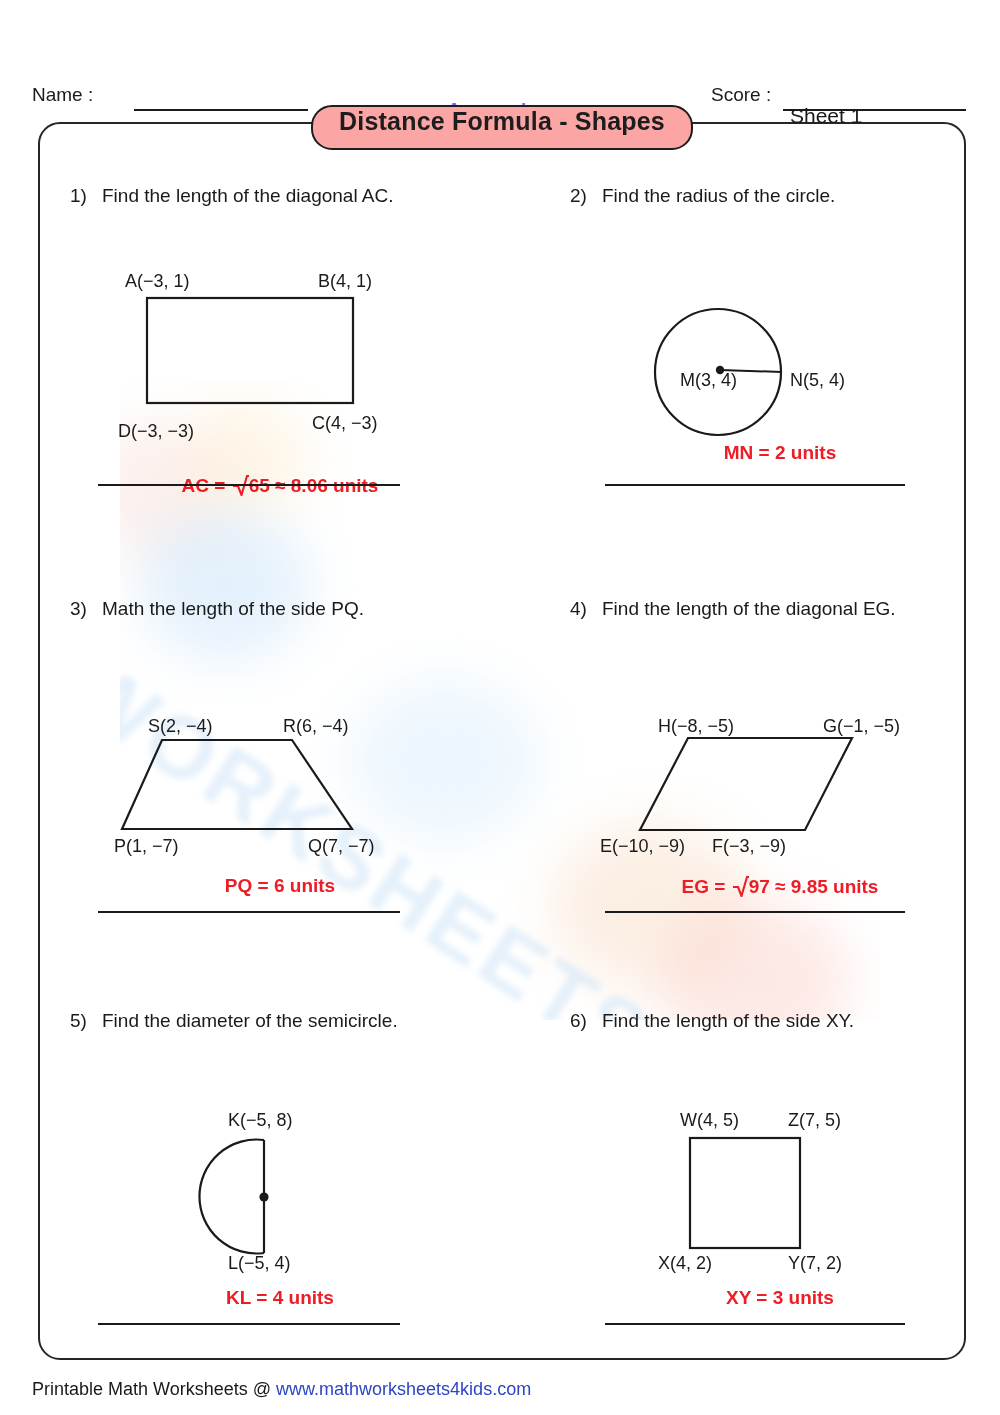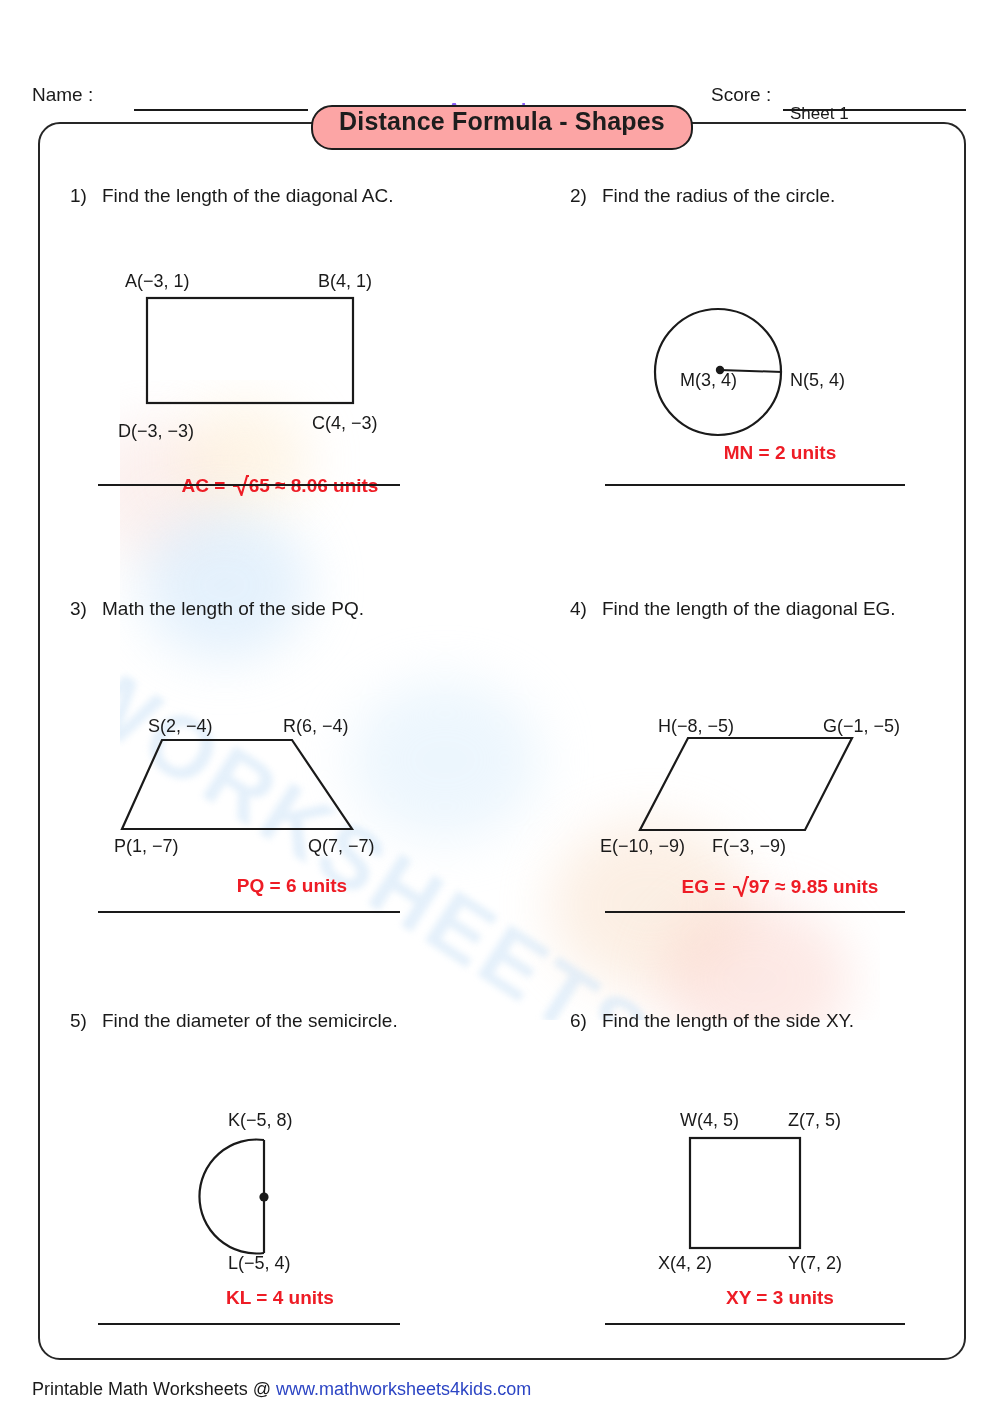--- a/index.html
+++ b/index.html
@@ -46,21 +46,21 @@
   .frame{
     position:absolute;left:38px;top:122px;width:924px;height:1234px;
     border:2px solid #262626;border-radius:22px;background:transparent;z-index:1;
   }
   .title-pill{
     position:absolute;left:311px;top:105px;width:378px;height:41px;
     border:2.5px solid #1d1d1d;border-radius:21px;background:#fca5a5;
     display:flex;align-items:flex-start;justify-content:center;z-index:4;
   }
   .title-pill span{font-size:25px;font-weight:700;letter-spacing:.2px;color:#1d1d1d;}
-  .sheet{position:absolute;left:790px;top:104px;font-size:17px;color:#1a1a1a;z-index:4;}
+  .sheet{position:absolute;left:790px;top:104px;font-size:21px;color:#1a1a1a;z-index:4;}
 
   
   .prob{position:absolute;z-index:2;}
   .p-num{position:absolute;left:0;top:0;font-size:19px;}
   .p-text{position:absolute;left:32px;top:0;font-size:19px;white-space:nowrap;}
   .fig{position:absolute;left:0;top:40px;width:420px;height:230px;}
   .lbl{position:absolute;font-size:18px;white-space:nowrap;color:#1a1a1a;}
   .ans{position:absolute;width:420px;text-align:center;font-size:19px;font-weight:700;color:#ee1c25;}
   .ans-rule{position:absolute;height:0;border-bottom:2.5px solid #1a1a1a;}
 
@@ -150,21 +150,21 @@
     <div class="p-text">Math the length of the side PQ.</div>
     <div class="fig">
       <div class="lbl" style="left:78px;top:78px;">S(2, −4)</div>
       <div class="lbl" style="left:213px;top:78px;">R(6, −4)</div>
       <div class="lbl" style="left:44px;top:198px;">P(1, −7)</div>
       <div class="lbl" style="left:238px;top:198px;">Q(7, −7)</div>
       <svg class="shape" width="420" height="230">
         <polygon points="92,102 222,102 282,191 52,191" stroke-width="2.2"></polygon>
       </svg>
     </div>
-    <div class="ans" style="left:12px;top:277px;">
+    <div class="ans" style="left:0;top:277px;">
       <span>PQ = 6 units</span>
     </div>
     <div class="ans-rule" style="left:28px;top:313px;width:302px;"></div>
   </div>
 
   <div class="prob" style="left:570px;top:598px;width:420px;height:310px;">
     <div class="p-num">4)</div>
     <div class="p-text">Find the length of the diagonal EG.</div>
     <div class="fig">
       <div class="lbl" style="left:88px;top:78px;">H(−8, −5)</div>

